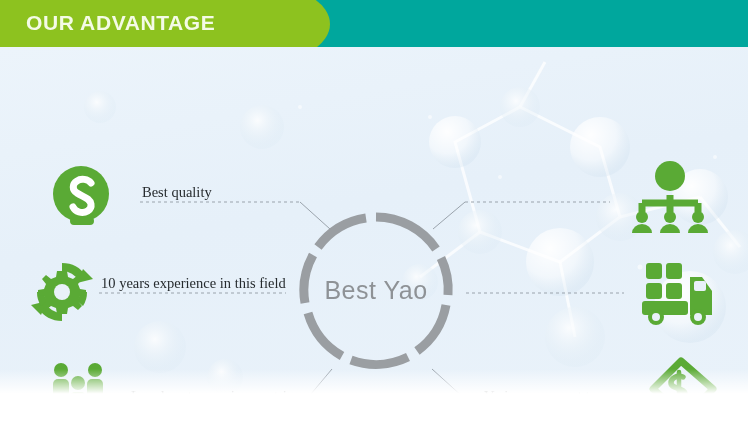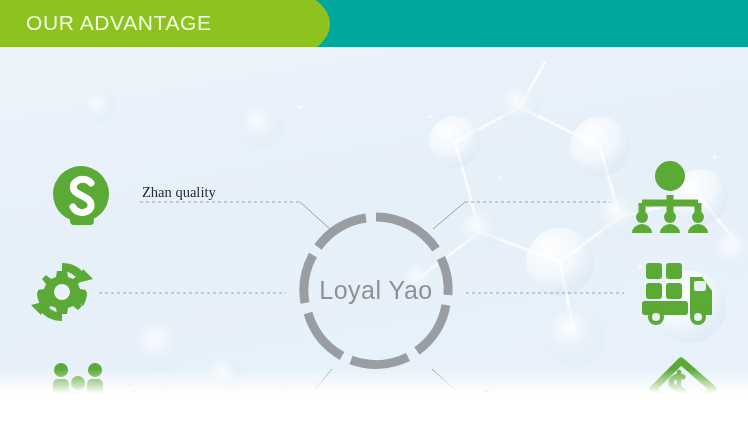--- a/index.html
+++ b/index.html
@@ -19,21 +19,21 @@
   }
   .header-green {
     position:absolute; left:-60px; top:-14px;
     width:390px; height:76px;
     background:#8dc21f;
     border-radius:0 100px 100px 0 / 0 60px 60px 0;
   }
   .header-title {
     position:absolute; left:26px; top:11px;
     font-size:21px; letter-spacing:0.6px;
-    color:#f4fbe6; font-weight:400;
+    color:#f4fbe6; font-weight:700;
     white-space:nowrap;
   }
 
   
   .panel {
     position:absolute; left:0; top:47px; width:748px; height:348px;
     background:linear-gradient(170deg,#ecf4fb 0%,#e6f0f9 45%,#e9f2fa 100%);
     overflow:hidden;
   }
   .panel-bottom-fade {
@@ -159,24 +159,25 @@
       <g fill="none" stroke="#9a9ea2" stroke-width="9">
         <path d="M80 7 A73 73 0 0 1 140 39"></path>
         <path d="M145 48 A73 73 0 0 1 152 85"></path>
         <path d="M150 95 A73 73 0 0 1 121 141"></path>
         <path d="M112 147 A73 73 0 0 1 55 150"></path>
         <path d="M46 146 A73 73 0 0 1 12 103"></path>
         <path d="M9 93 A73 73 0 0 1 17 45"></path>
         <path d="M22 37 A73 73 0 0 1 70 8"></path>
       </g>
     </svg>
-    <div class="ring-label">Loyal Yao</div>
-  </div>
-
-  <div class="feat feat-l1">Zhan quality</div>
+    <div class="ring-label">Best Yao</div>
+  </div>
+
+  <div class="feat feat-l1">Best quality</div>
+  <div class="feat feat-l2">10 years experience in this field</div>
   <div class="feat feat-l3">Loyal customers in countries</div>
   <div class="feat feat-r3">Various payment terms</div>
 
   <div class="icon ic-l1">
     <svg viewBox="0 0 74 74" width="74" height="74">
       <circle cx="37" cy="33" r="28" fill="#5aaa35"></circle>
       <path d="M37 20 v40 M30 60 h16" stroke="#5aaa35" stroke-width="8" fill="none" stroke-linecap="round"></path>
       <path d="M47 22 c-3-4 -10-5 -14-2 c-5 3 -5 9 0 12 c6 4 13 5 14 11 c1 6 -6 10 -12 8 c-3 -1 -5 -3 -6 -5" fill="none" stroke="#ffffff" stroke-width="7" stroke-linecap="round"></path>
     </svg>
   </div>

